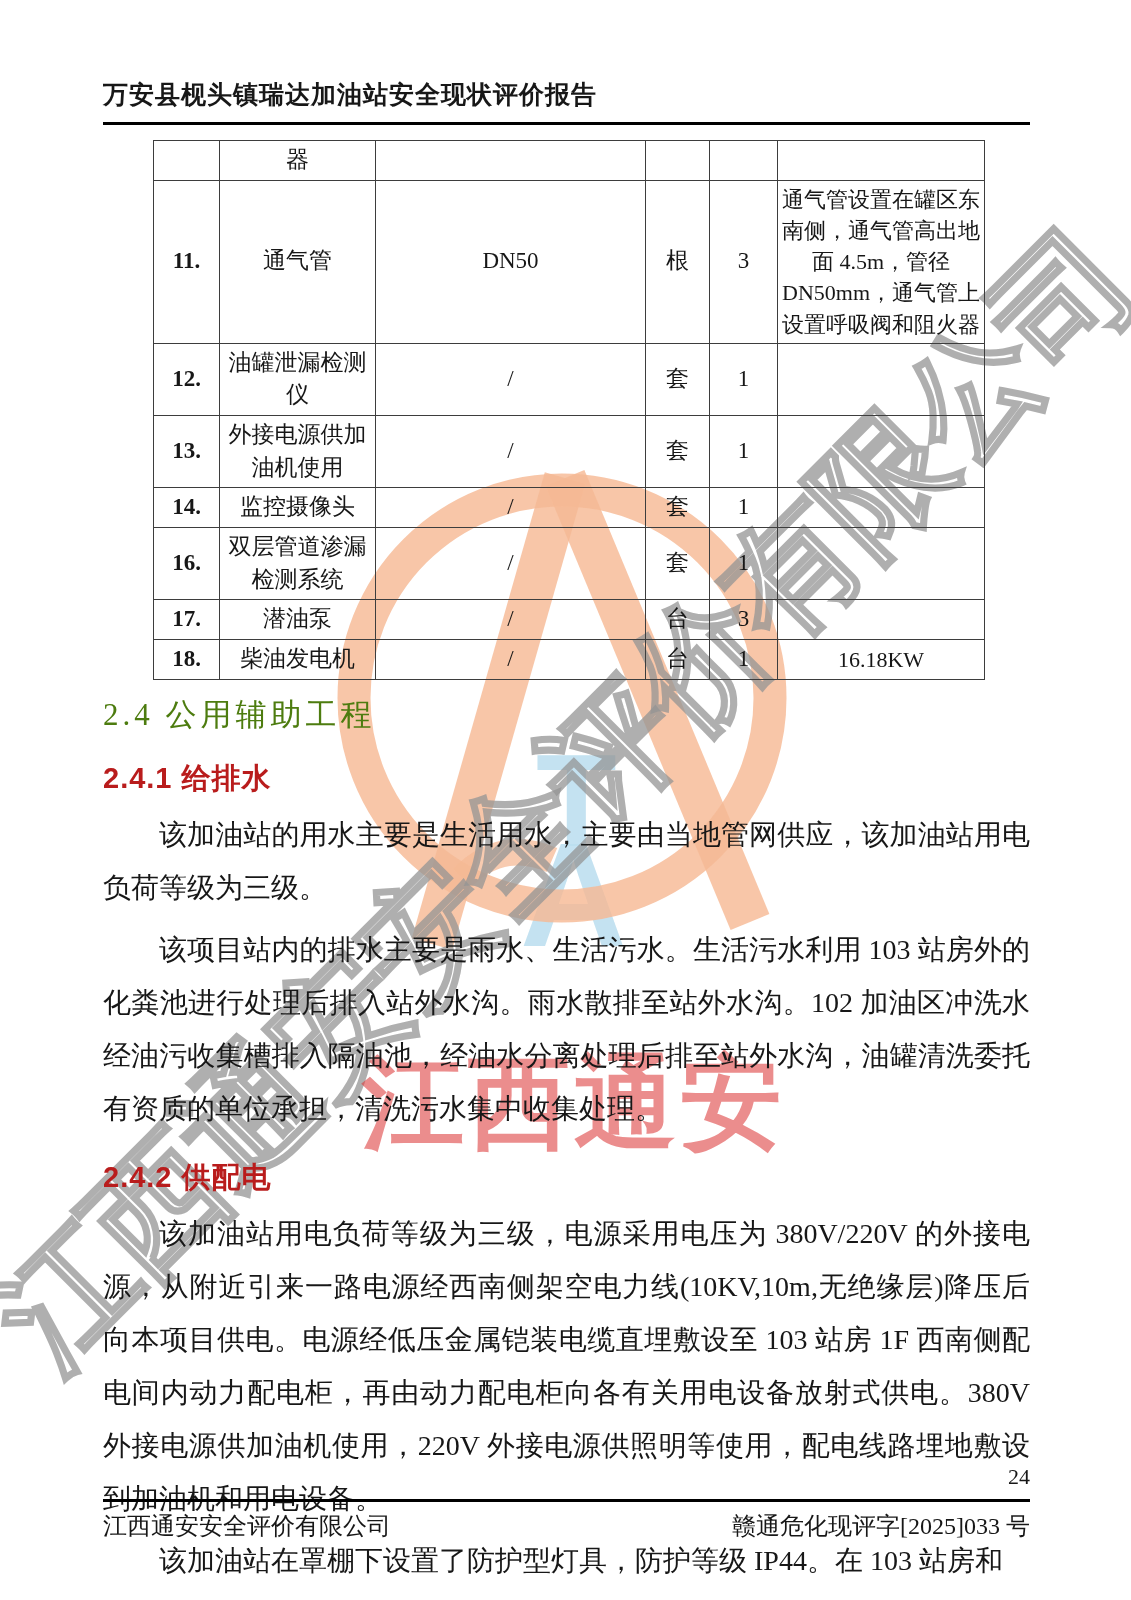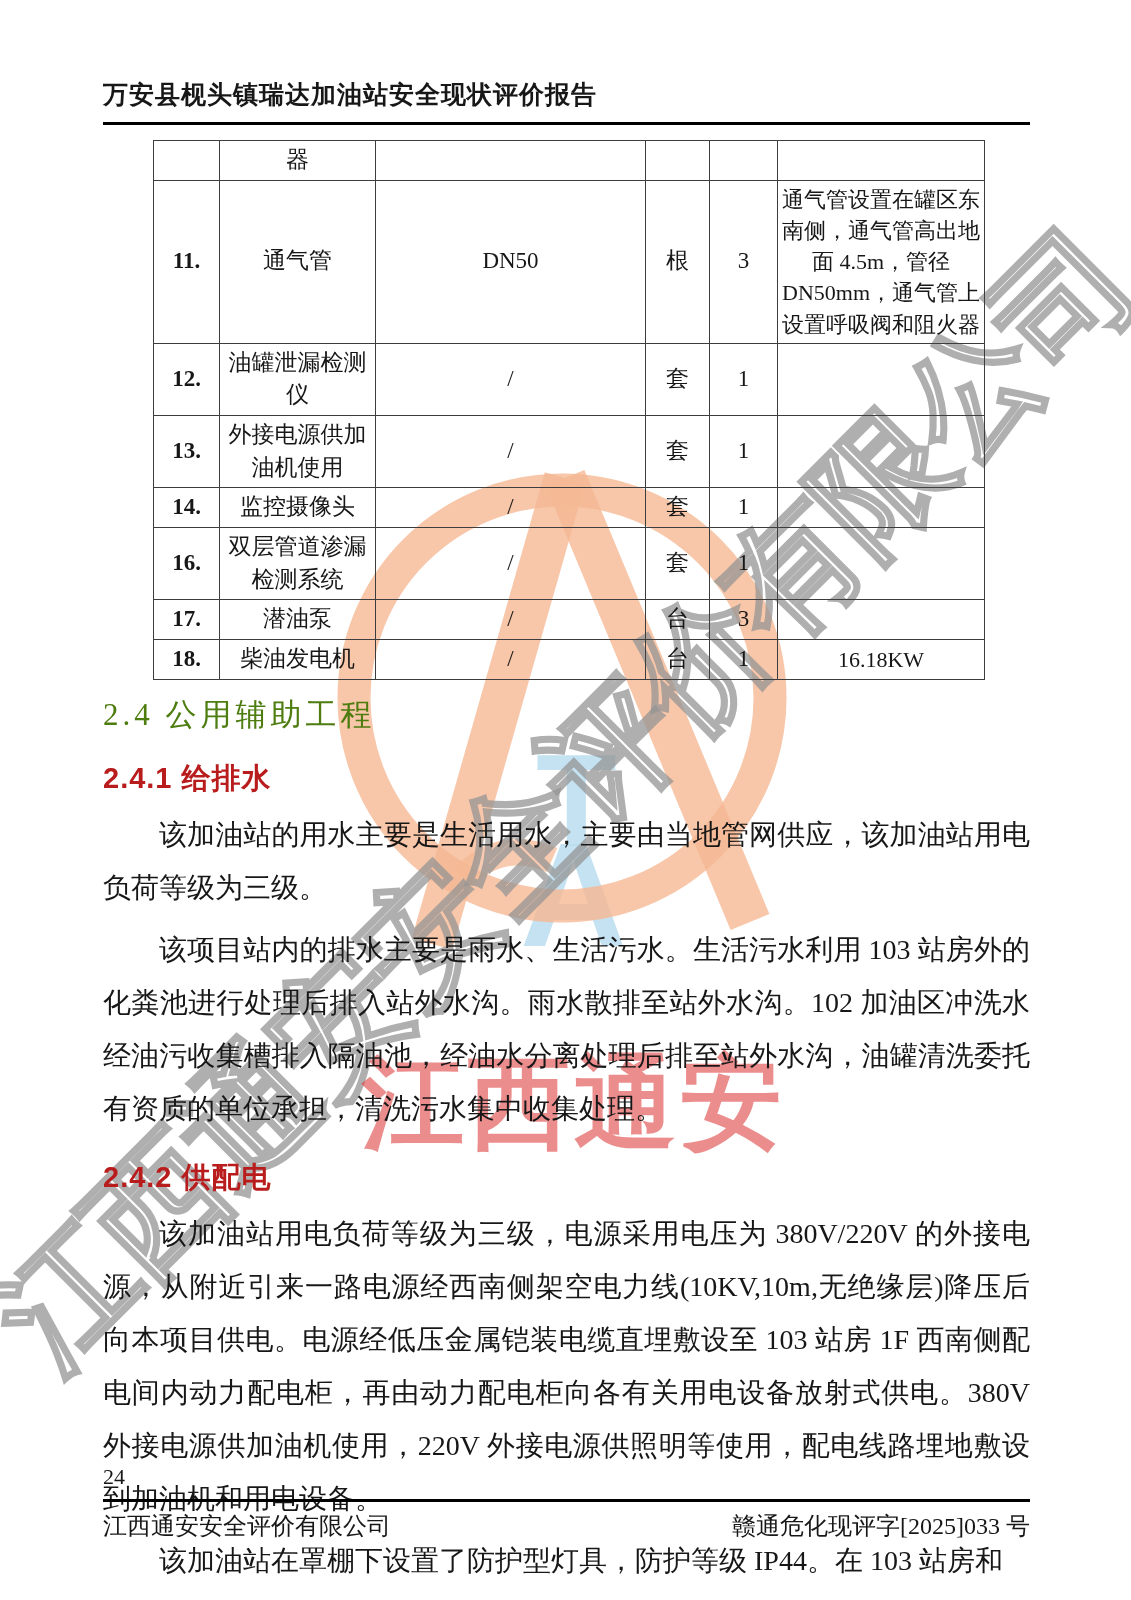--- a/index.html
+++ b/index.html
@@ -70,21 +70,21 @@
     font-weight:bold;font-size:29px;letter-spacing:1px;
     margin:23px 0 0 0;color:#b91c1c;
   }
   .para{
     font-size:28px;line-height:53px;
     text-align:justify;text-indent:2em;
     margin:9px 0 0 0;
   }
   
   .footer{position:absolute;z-index:2;left:103px;right:101px;bottom:58px;}
-  .pageno{text-align:left;font-size:22px;margin:0 0 9px 0;}
+  .pageno{text-align:right;font-size:22px;margin:0 0 9px 0;}
   .foot-rule{border-top:3px solid #000;}
   .foot-row{
     display:flex;justify-content:space-between;
     padding-top:8px;font-size:24px;
   }
 </style>
 </head>
 <body>
 
 <div class="page">

